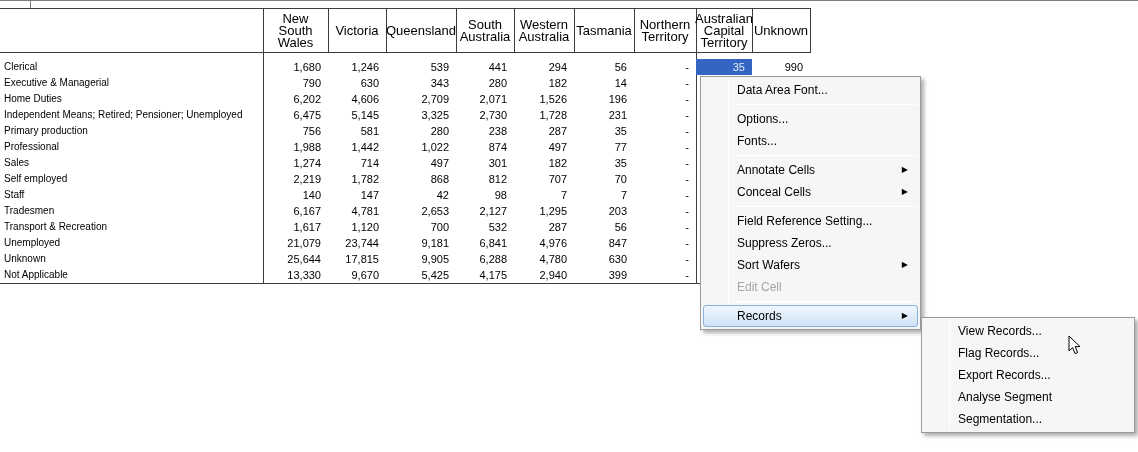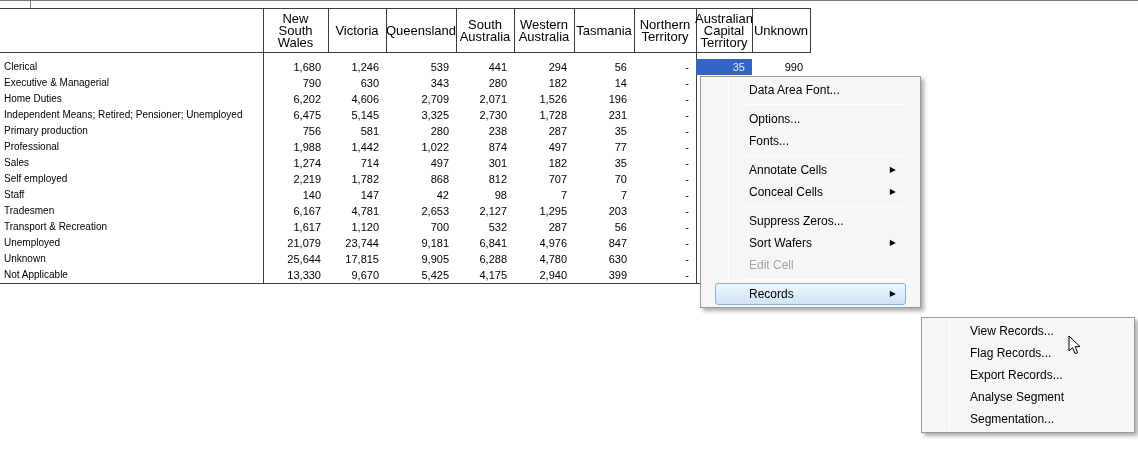--- a/index.html
+++ b/index.html
@@ -27,21 +27,21 @@
   }
   .rlabel {
     font-size:10px; line-height:16px; padding-left:4px;
     white-space:nowrap; overflow:hidden; color:#000;
   }
   .tcell { font-size:11px; line-height:16px; text-align:right; padding-right:7px; color:#000; }
 
   
   .menu {
     position:absolute; background:#f6f6f6; border:1px solid #9a9a9a;
-    box-shadow:3px 3px 4px rgba(0,0,0,0.32); padding:2px 12px; z-index:10;
+    box-shadow:3px 3px 4px rgba(0,0,0,0.32); padding:2px 0; z-index:10;
   }
   #context-menu  { left:700px; top:76px;  width:221px; }
   #records-submenu { left:921px; top:317px; width:214px; z-index:11; }
   .gutter { position:absolute; left:27px; top:2px; bottom:2px; width:1px;
             background:#e2e2e2; border-right:1px solid #ffffff; }
   .mitem {
     position:relative; height:22px; line-height:20px; font-size:12px;
     padding-left:33px; margin:0 2px; border:1px solid transparent;
     border-radius:3px; color:#000; white-space:nowrap;
   }
@@ -237,20 +237,21 @@
   <div class="gutter"></div>
   <div id="menu-items">
       <div class="mitem"><span>Data Area Font...</span></div>
       <div class="msep"></div>
       <div class="mitem"><span>Options...</span></div>
       <div class="mitem"><span>Fonts...</span></div>
       <div class="msep"></div>
       <div class="mitem"><span>Annotate Cells</span><span class="marrow">▶</span></div>
       <div class="mitem"><span>Conceal Cells</span><span class="marrow">▶</span></div>
       <div class="msep"></div>
+      <div class="mitem"><span>Field Reference Setting...</span></div>
       <div class="mitem"><span>Suppress Zeros...</span></div>
       <div class="mitem"><span>Sort Wafers</span><span class="marrow">▶</span></div>
       <div class="mitem disabled"><span>Edit Cell</span></div>
       <div class="msep"></div>
       <div class="mitem hl"><span>Records</span><span class="marrow">▶</span></div>
     </div>
 </div>
 
 <div class="menu" id="records-submenu">
   <div class="gutter"></div>

